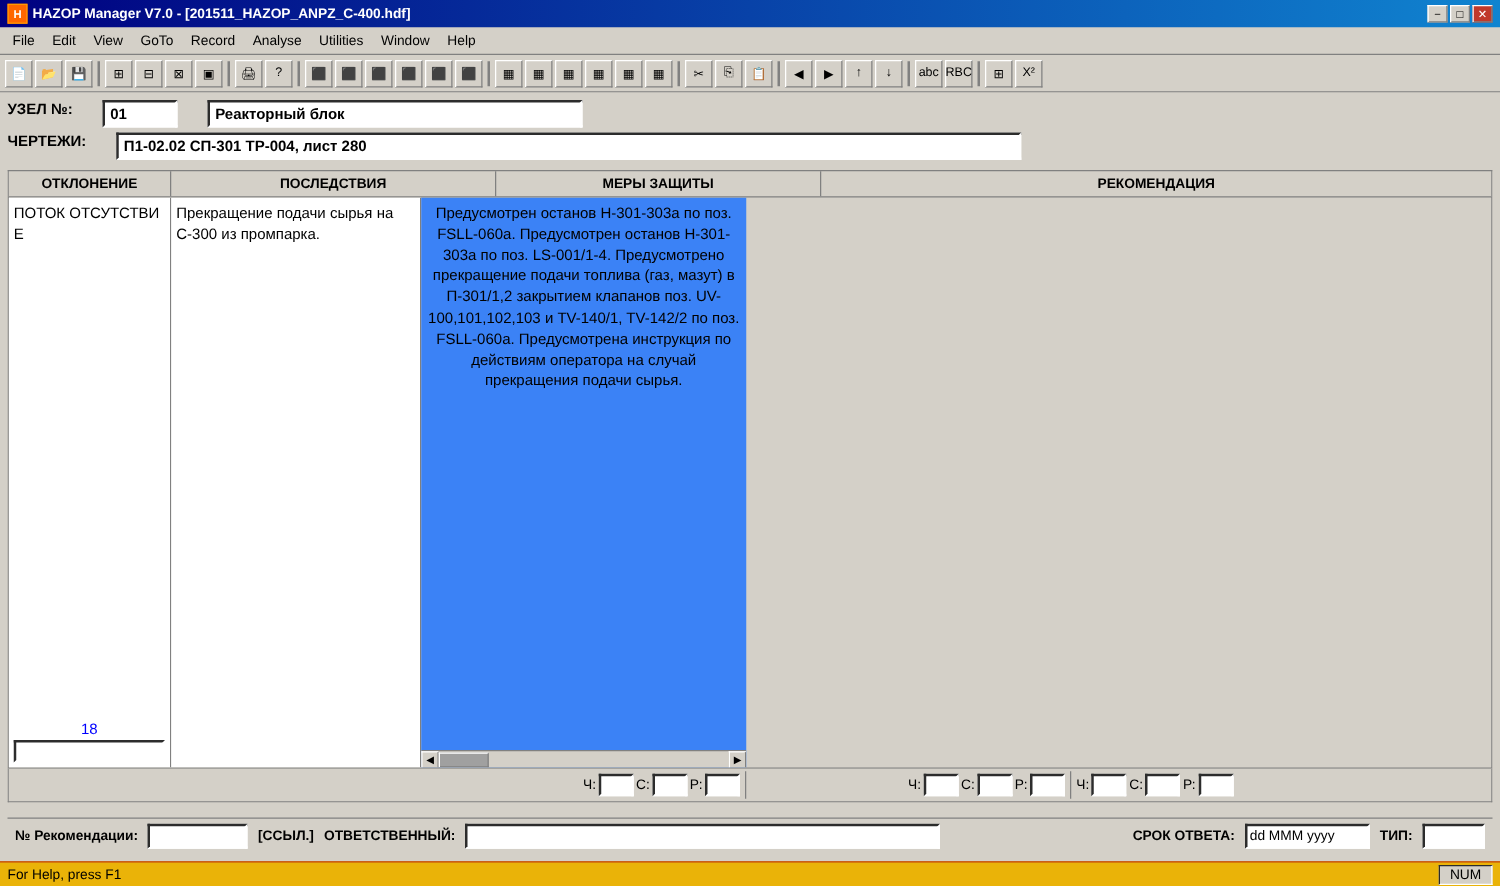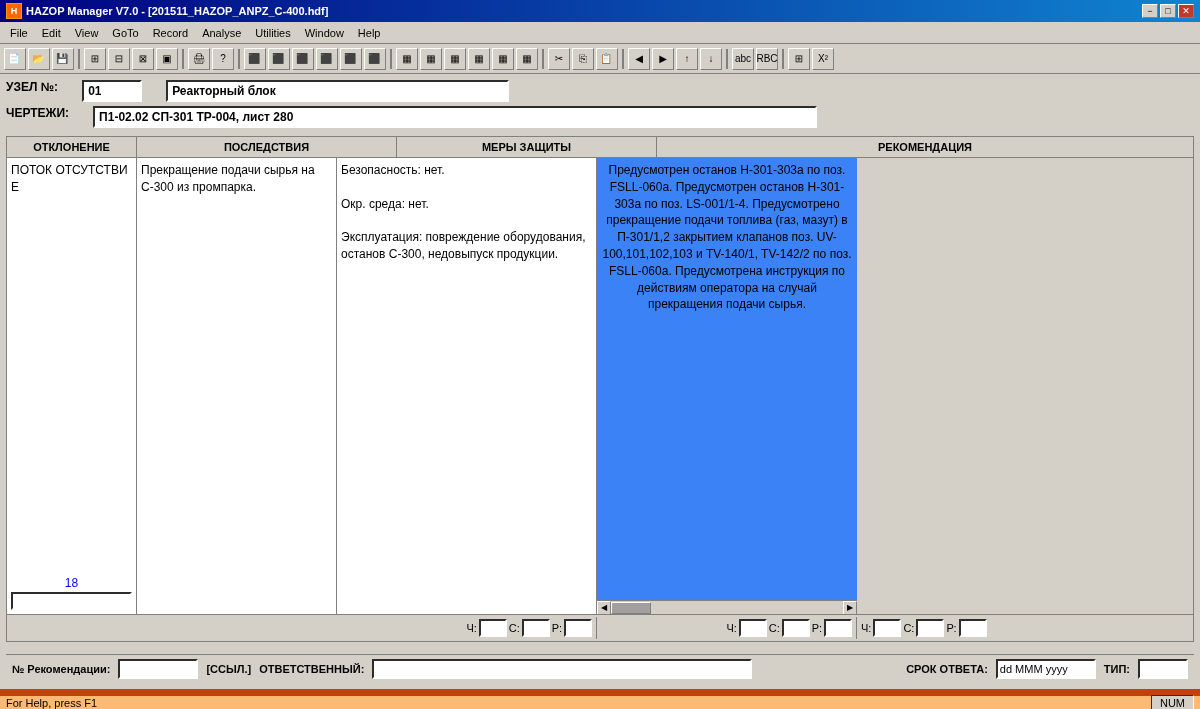--- a/index.html
+++ b/index.html
@@ -313,22 +313,22 @@
       border: 2px inset #808080;
       border-color: #808080 #ffffff #ffffff #808080;
       font-size: 11px;
       padding: 1px 2px;
       font-family: inherit;
     }
     .spacer { flex: 1; }
 
     
     .status-bar {
-      background: #fdba74;
-      border-top: 7px solid #c2410c;
+      background: #eab308;
+      border-top: 1px solid #c2410c;
       display: flex;
       align-items: center;
       justify-content: space-between;
       padding: 2px 6px;
       height: 20px;
       flex-shrink: 0;
     }
     .status-text {
       font-size: 11px;
     }
@@ -427,21 +427,21 @@
   <div class="toolbar-sep"></div>
   <div class="toolbar-btn">⊞</div>
   <div class="toolbar-btn">X²</div>
 </div>
 
 <div class="main-content">
 
   <div class="form-row">
     <span class="form-label">УЗЕЛ №:</span>
     <input class="form-input input-narrow" type="text" value="01" style="">
-    <input class="form-input" type="text" value="Реакторный блок" style="width: 343px;">
+    <input class="form-input" type="text" value="Реакторный блок" style="width: 300px;">
   </div>
 
   <div class="form-row">
     <span class="form-label">ЧЕРТЕЖИ:</span>
     <input class="form-input" type="text" value="П1-02.02 СП-301 ТР-004, лист 280" style="width: 724px;">
   </div>
 
   <div class="table-section">
 
     <div class="table-headers">
@@ -456,23 +456,20 @@
       <div class="table-cell col-deviation">
         <div class="cell-text">ПОТОК ОТСУТСТВИ Е</div>
         <div class="deviation-number">18</div>
         <div class="deviation-bottom-input"></div>
       </div>
 
       <div class="table-cell col-cause">
         <div class="cell-text">Прекращение подачи сырья на С-300 из промпарка.</div>
       </div>
 
-      <div class="table-cell col-consequence">
-        <div class="cell-text">Безопасность: нет.<br><br>Окр. среда: нет.<br><br>Эксплуатация: повреждение оборудования, останов С-300, недовыпуск продукции.</div>
-      </div>
 
       <div class="table-cell col-protection" style="padding: 0; overflow: hidden;">
         <div class="inner-scroll" style="padding: 4px; overflow: hidden;">
           Предусмотрен останов Н-301-303а по поз. FSLL-060a. Предусмотрен останов Н-301-303а по поз. LS-001/1-4. Предусмотрено прекращение подачи топлива (газ, мазут) в П-301/1,2 закрытием клапанов поз. UV-100,101,102,103 и TV-140/1, TV-142/2 по поз. FSLL-060a. Предусмотрена инструкция по действиям оператора на случай прекращения подачи сырья.
         </div>
 
         <div class="h-scrollbar">
           <div class="scroll-btn">◀</div>
           <div style="flex:1; background:#d4d0c8; height:12px; position: relative;">
             <div style="width:40px; height:12px; background:#a0a0a0; border: 1px solid; border-color:#ffffff #808080 #808080 #ffffff;"></div>

